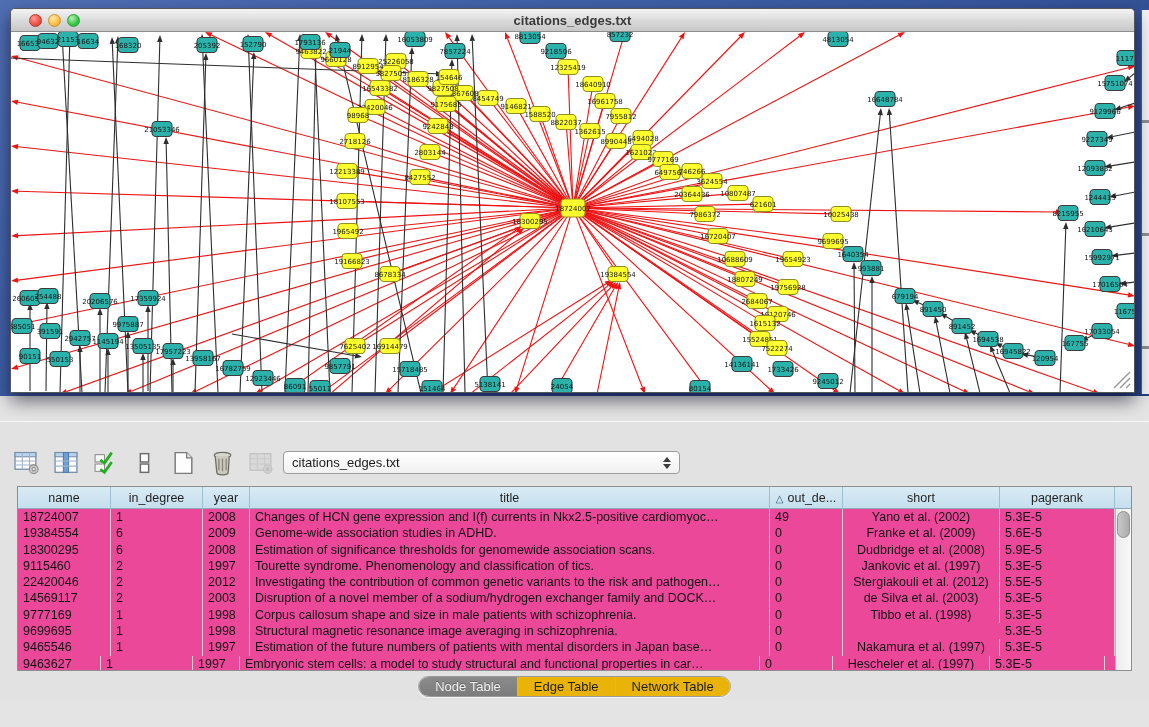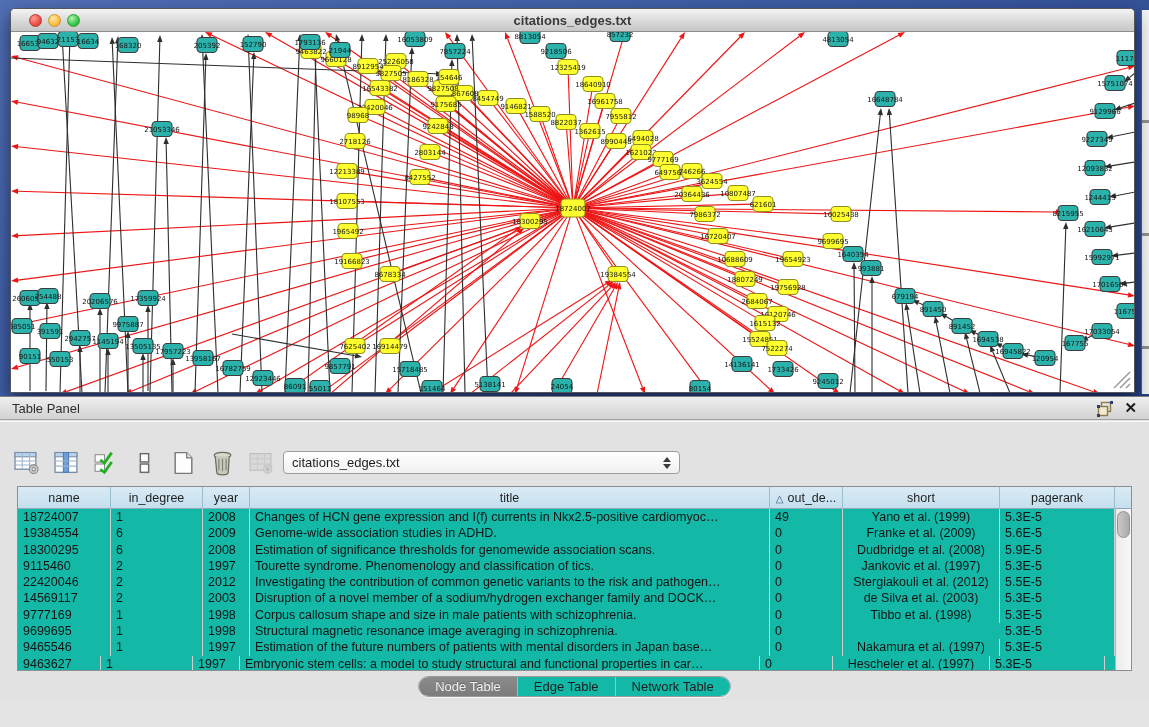--- a/index.html
+++ b/index.html
@@ -55,21 +55,21 @@
     font-size:13px; color:#1d1d1d; }
   #table-select .sel-text { flex:1; }
   .updown { display:flex; flex-direction:column; gap:2px; }
   .updown i { width:0; height:0; border-left:4px solid transparent;
     border-right:4px solid transparent; display:block; }
   .updown .up { border-bottom:5px solid #3c3c3c; }
   .updown .dn { border-top:5px solid #3c3c3c; }
 
   
   #table-wrap { position:absolute; left:17px; top:64px; width:1115px; height:185px;
-    background:#14b8a6; border:1px solid #8e8e8e; overflow:hidden; }
+    background:#ec4899; border:1px solid #8e8e8e; overflow:hidden; }
   #thead { display:flex; height:22px; background:linear-gradient(#dceef8,#c3dde many 0);
     background:linear-gradient(#d9ebf5,#c5dfee); border-bottom:1px solid #8fa9b9; }
   .th { height:22px; display:flex; align-items:center; justify-content:center;
     font-size:12.5px; color:#1f1f1f; border-right:1px solid #9dbecf;
     overflow:hidden; white-space:nowrap; }
   .th .sort { color:#365a77; font-size:10px; margin-right:4px; }
   #tbody { position:absolute; left:0; top:22px; right:16px; bottom:0; }
   .tr { display:flex; height:16.3px; }
   .td { font-size:12.5px; color:#141414; white-space:nowrap; overflow:hidden;
     border-right:1px solid #cfcfcf; padding-top:1px; }
@@ -80,21 +80,21 @@
   #vthumb { position:absolute; left:1px; top:2px; width:13px; height:27px;
     border-radius:7px; background:linear-gradient(90deg,#c9c9c9,#ababab);
     border:1px solid #909090; }
 
   
   #tabs { position:absolute; left:0; top:254px; width:1149px; height:22px;
     display:flex; justify-content:center; }
   #tabgroup { display:flex; height:21px; border:1px solid #9a9a9a; border-radius:11px;
     overflow:hidden; background:#fdfdfd; box-shadow:0 1px 0 rgba(255,255,255,.7); }
   .tab { padding:0 16px; font-size:13px; color:#1d1d1d; display:flex;
-    align-items:center; border-right:1px solid #b5b5b5; background:#14b8a6; }
+    align-items:center; border-right:1px solid #b5b5b5; background:#eab308; }
   .tab:last-child { border-right:none; }
   .tab.active { background:linear-gradient(#8b8b8b,#7c7c7c); color:#f0f0f0;
     text-shadow:0 -1px 0 rgba(0,0,0,.25); }
 
   
   #statusbar { position:absolute; left:0; top:700px; width:1149px; height:27px;
     background:linear-gradient(#ececec,#d4d4d4); border-top:1px solid #a8a8a8; }
   #mem-label { position:absolute; right:44px; top:7px; font-size:12px; color:#1f1f1f; }
   #mem-dot { position:absolute; right:20px; top:6px; width:14px; height:14px;
     border-radius:50%; border:1px solid #2c7a36;
@@ -683,31 +683,20 @@
           </svg>
         <svg id="grip-svg" width="22" height="22">
           <line x1="4" y1="20" x2="20" y2="4" stroke="#9a9a9a" stroke-width="1.5"></line>
           <line x1="10" y1="20" x2="20" y2="10" stroke="#9a9a9a" stroke-width="1.5"></line>
           <line x1="16" y1="20" x2="20" y2="16" stroke="#9a9a9a" stroke-width="1.5"></line>
         </svg>
       </div>
     </div>
   </div>
 
-  <div id="tp-header">
-    <span id="tp-title">Table Panel</span>
-    <svg id="tp-float" viewBox="0 0 16 16">
-      <rect x="4.5" y="1.5" width="9" height="9" fill="none" stroke="#8c7b43" stroke-width="1.4"></rect>
-      <rect x="1.5" y="5.5" width="9" height="9" fill="#efe9d2" stroke="#8c7b43" stroke-width="1.4"></rect>
-      <rect x="0" y="4" width="3" height="3" fill="#27406f"></rect>
-      <rect x="13" y="0" width="3" height="3" fill="#27406f"></rect>
-      <rect x="0" y="13" width="3" height="3" fill="#27406f"></rect>
-    </svg>
-    <span id="tp-close">✕</span>
-  </div>
 
   <div id="panel-body">
 
     <div id="toolbar">
       <svg class="tb-icon" viewBox="0 0 26 24">
         <rect x="1" y="2" width="20" height="16" fill="#fdfdfd" stroke="#7a8ea6" stroke-width="1.3"></rect>
         <rect x="1" y="2" width="20" height="4" fill="#b9d4ee" stroke="#7a8ea6" stroke-width="1"></rect>
         <path d="M1 10h20 M1 14h20 M8 2v16 M15 2v16" stroke="#9db4ca" stroke-width="1"></path>
         <circle cx="19" cy="18" r="4.2" fill="#c9c9c9" stroke="#8a8a8a" stroke-width="1"></circle>
         <circle cx="19" cy="18" r="1.6" fill="#efefef" stroke="#8a8a8a"></circle>
@@ -781,21 +770,21 @@
             <span>pagerank</span>
           </div>
         </div>
       <div id="tbody">
           <div class="tr">
             <div class="td left" style="width: 93px;">18724007</div>
             <div class="td left" style="width: 92px;">1</div>
             <div class="td left" style="width: 47px;">2008</div>
             <div class="td left" style="width: 520px;">Changes of HCN gene expression and I(f) currents in Nkx2.5-positive cardiomyoc…</div>
             <div class="td left" style="width: 73px;">49</div>
-            <div class="td center" style="width: 157px;">Yano et al. (1999)</div>
+            <div class="td center" style="width: 157px;">Yano et al. (2002)</div>
             <div class="td left" style="width: 115px;">5.3E-5</div>
           </div>
           <div class="tr">
             <div class="td left" style="width: 93px;">19384554</div>
             <div class="td left" style="width: 92px;">6</div>
             <div class="td left" style="width: 47px;">2009</div>
             <div class="td left" style="width: 520px;">Genome-wide association studies in ADHD.</div>
             <div class="td left" style="width: 73px;">0</div>
             <div class="td center" style="width: 157px;">Franke et al. (2009)</div>
             <div class="td left" style="width: 115px;">5.6E-5</div>

